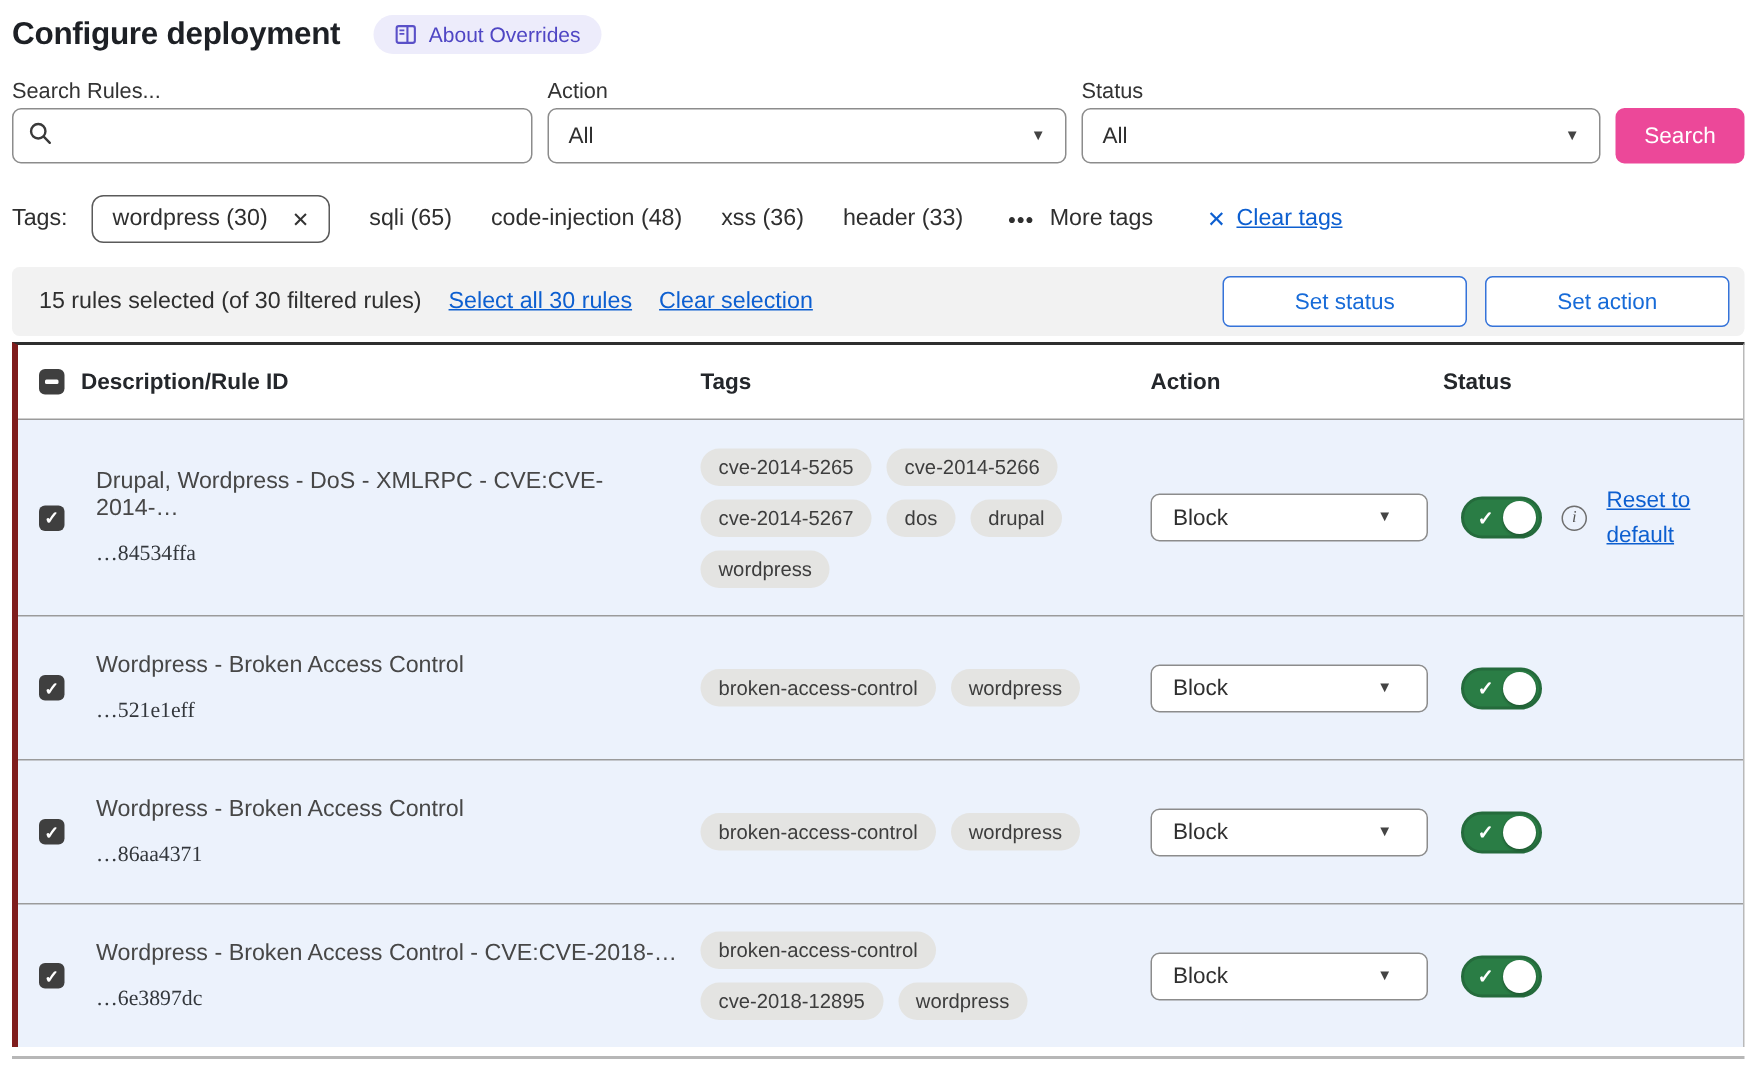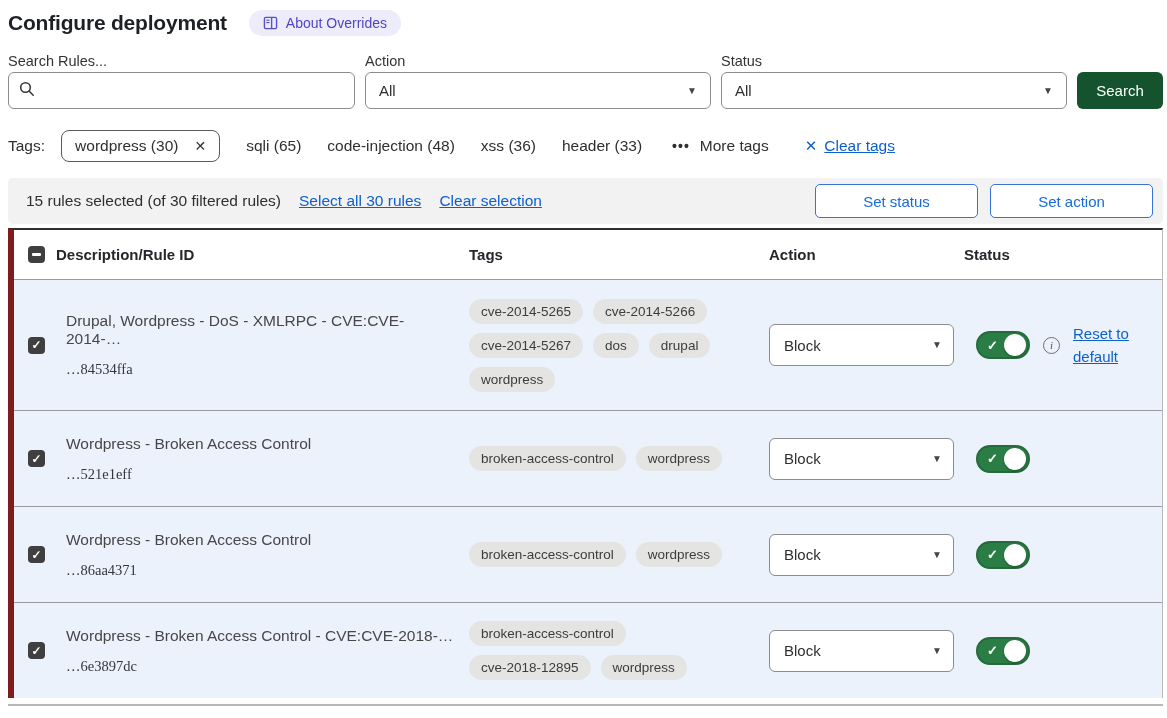--- a/index.html
+++ b/index.html
@@ -26,21 +26,21 @@
   .field-label { font-size:14.5px; color:#333; margin-bottom:3px; display:block; }
   .inputbox, .selectbox {
     height:37px; background:#fff; border:1px solid #8c8c8c; border-radius:6px;
     display:flex; align-items:center; font-size:15px; color:#2f2f2f;
   }
   .inputbox { width:347px; padding:0 10px; gap:8px; }
   .selectbox { width:346px; justify-content:space-between; padding:0 13px; cursor:pointer;gap:40px; }
   .arrow { font-size:10px; color:#444; line-height:1; }
   .search-btn {
     width:90px; height:37px; border:none; border-radius:6px;
-    background:#14532d; color:#fff; font-size:15px; cursor:pointer;
+    background:#ec4899; color:#fff; font-size:15px; cursor:pointer;
     font-family:"Liberation Sans", sans-serif;
   }
 
   
   .tags-bar { display:flex; align-items:center; margin-top:21px; font-size:15.5px; color:#2f2f2f; }
   .tags-label { margin-right:16px; }
   .chip {
     display:inline-flex; align-items:center; gap:16px;
     border:1px solid #5a5a5a; border-radius:8px; padding:6px 13px; cursor:pointer;
   }
@@ -61,21 +61,21 @@
   .btn-outline {
     width:163px; height:34px; background:#fff; color:#176bd8;
     border:1px solid #3573d9; border-radius:5px; font-size:15px; cursor:pointer;
     font-family:"Liberation Sans", sans-serif;
   }
 
   
   .rules-table {
     margin-top:4px;
     border-top:2px solid #2e2e2e;
-    border-left:6px solid #7f1d1d;
+    border-left:4px solid #7f1d1d;
     border-right:1px solid #b9b9b9;
   }
   .thead, .trow {
     display:grid;
     grid-template-columns:42px 413px 300px 195px 1fr;
     align-items:center;
   }
   .thead { height:50px; border-bottom:1px solid #9b9b9b; font-weight:700; font-size:15px; color:#24272b; background:#fff; }
   .trow { background:#ecf2fc; min-height:96px; }
   .trow.tall { min-height:130px; }
@@ -93,23 +93,23 @@
   .rule-desc { font-size:15.5px; color:#474747; }
   .rule-id { font-family:Liberation Serif, serif; font-size:14.5px; color:#33373c; margin-top:13px; }
 
   .c-tags { display:flex; flex-wrap:wrap; gap:9px 10px; align-content:center; padding-right:38px; }
   .pill {
     background:#e4e4e2; color:#3d3d3d; font-size:13.5px;
     padding:5px 12px; border-radius:13px; white-space:nowrap;
   }
 
   .select-sm {
-    width:185px; height:42px; background:#fff; border:1px solid #8c8c8c; border-radius:6px;
+    width:185px; height:32px; background:#fff; border:1px solid #8c8c8c; border-radius:6px;
     display:flex; align-items:center; justify-content:space-between;
-    padding:0 11px 0 14px; font-size:15px; color:#2f2f2f; cursor:pointer;
+    padding:0 23px 0 14px; font-size:15px; color:#2f2f2f; cursor:pointer;
   }
 
   .c-status { display:flex; align-items:center; gap:13px; padding-left:12px; }
   .toggle {
     width:54px; height:28px; background:#2a7d45; border:2px solid #256b3c; border-radius:15px;
     position:relative; display:flex; align-items:center; cursor:pointer; flex:none;
   }
   .toggle .tog-check { color:#fff; font-size:13px; font-weight:700; margin-left:9px; line-height:1; }
   .toggle .knob {
     position:absolute; right:2px; top:1px; width:22px; height:22px;

